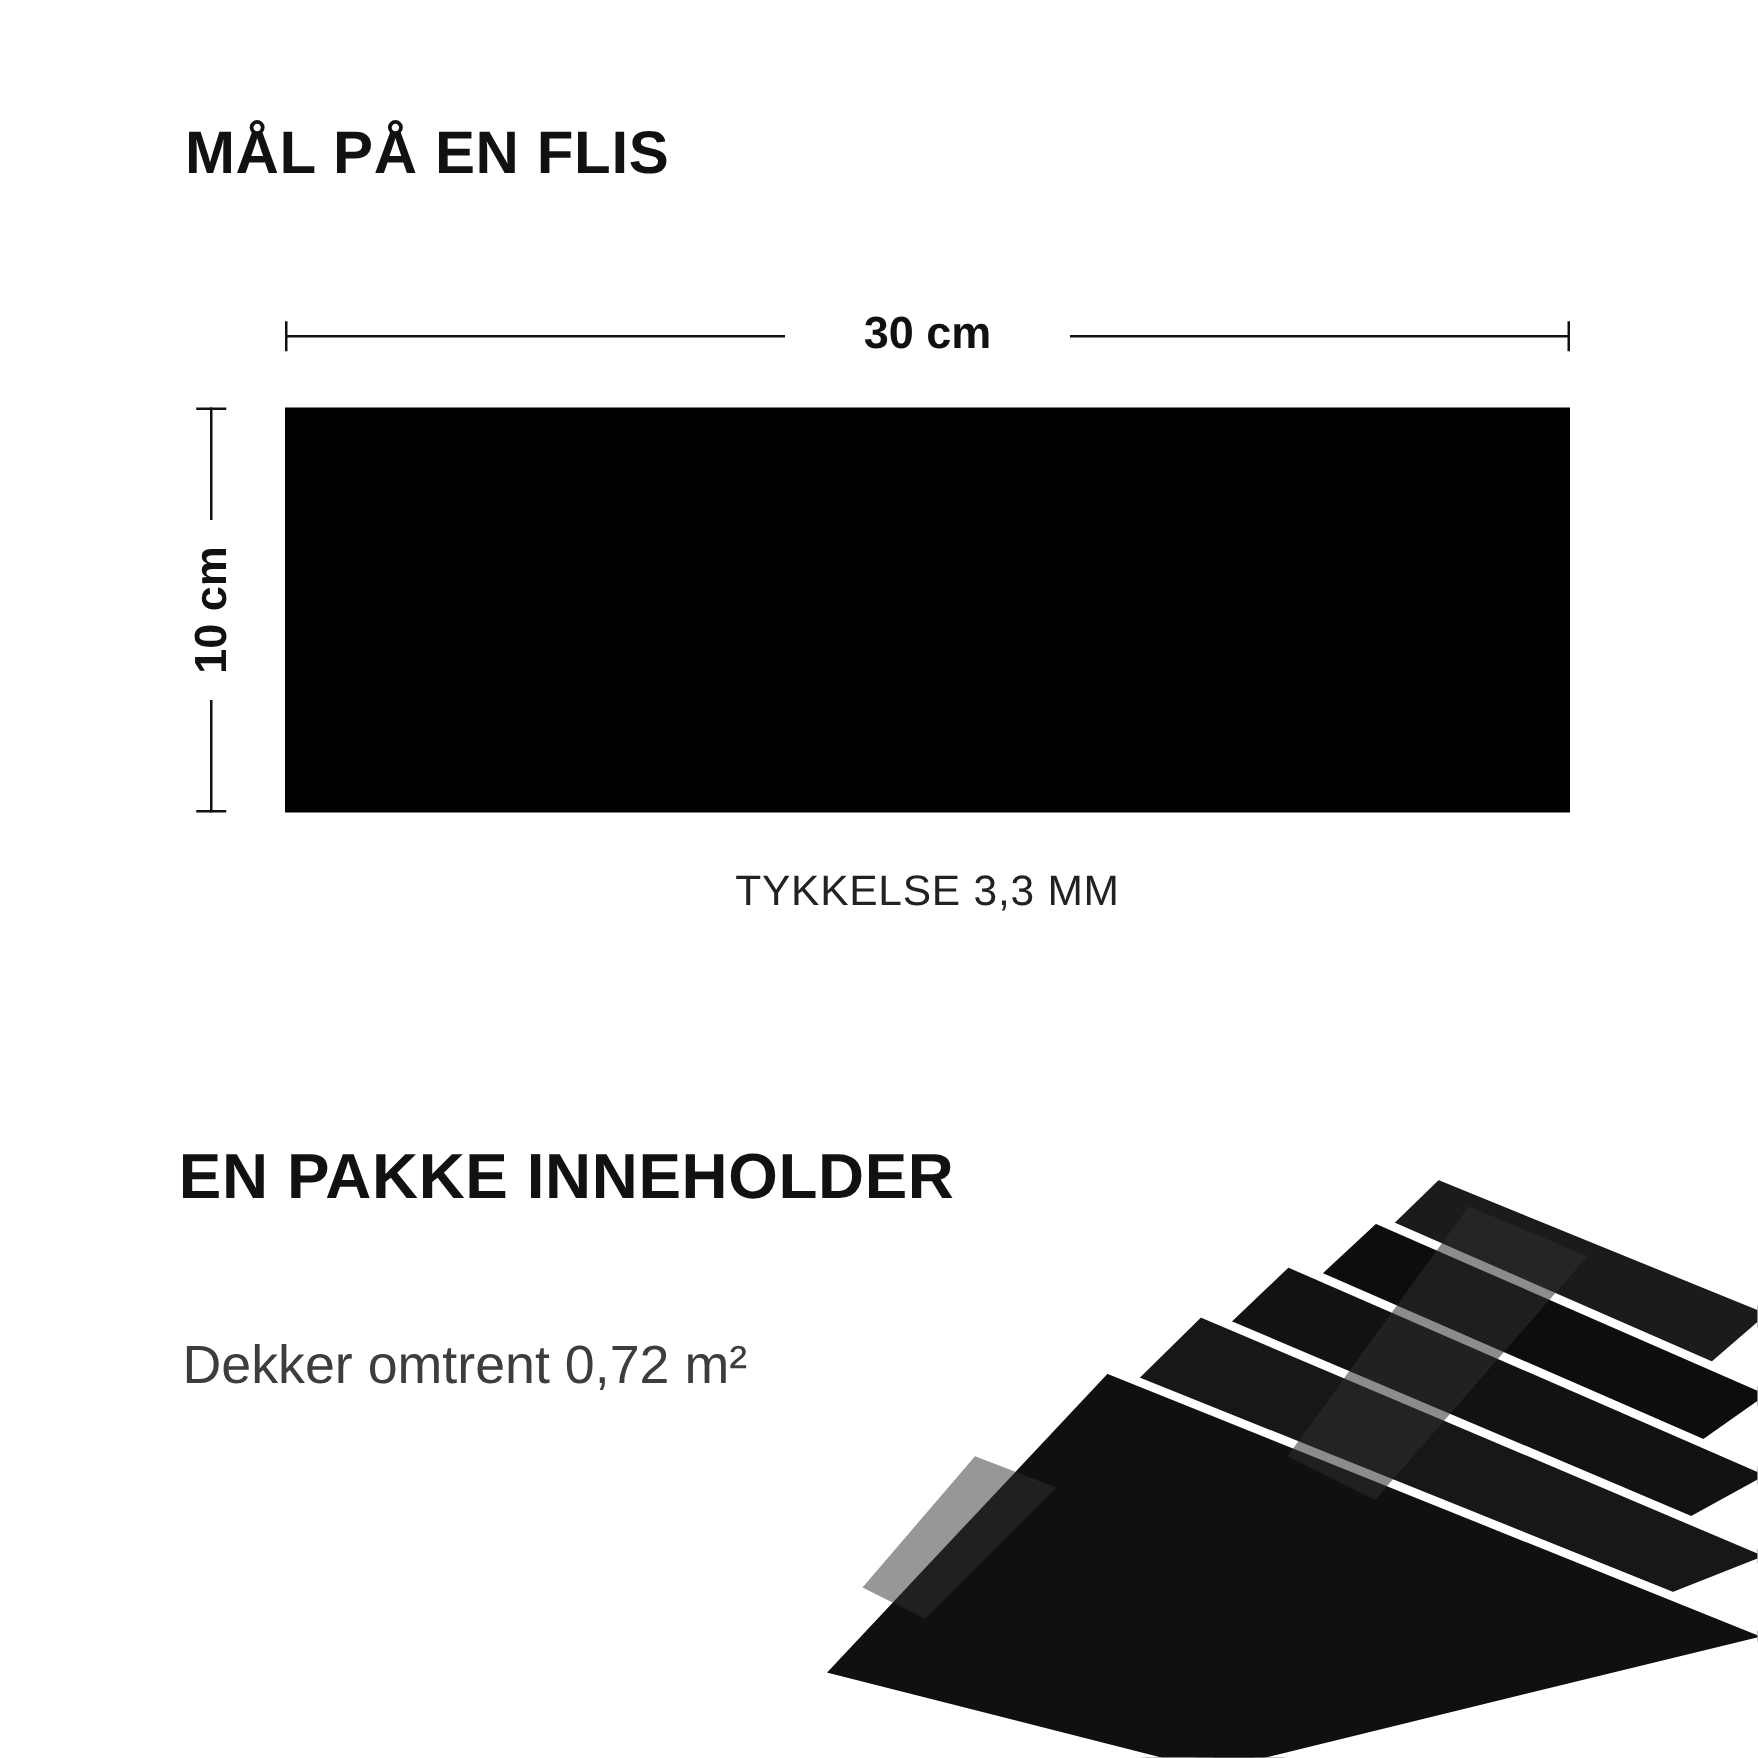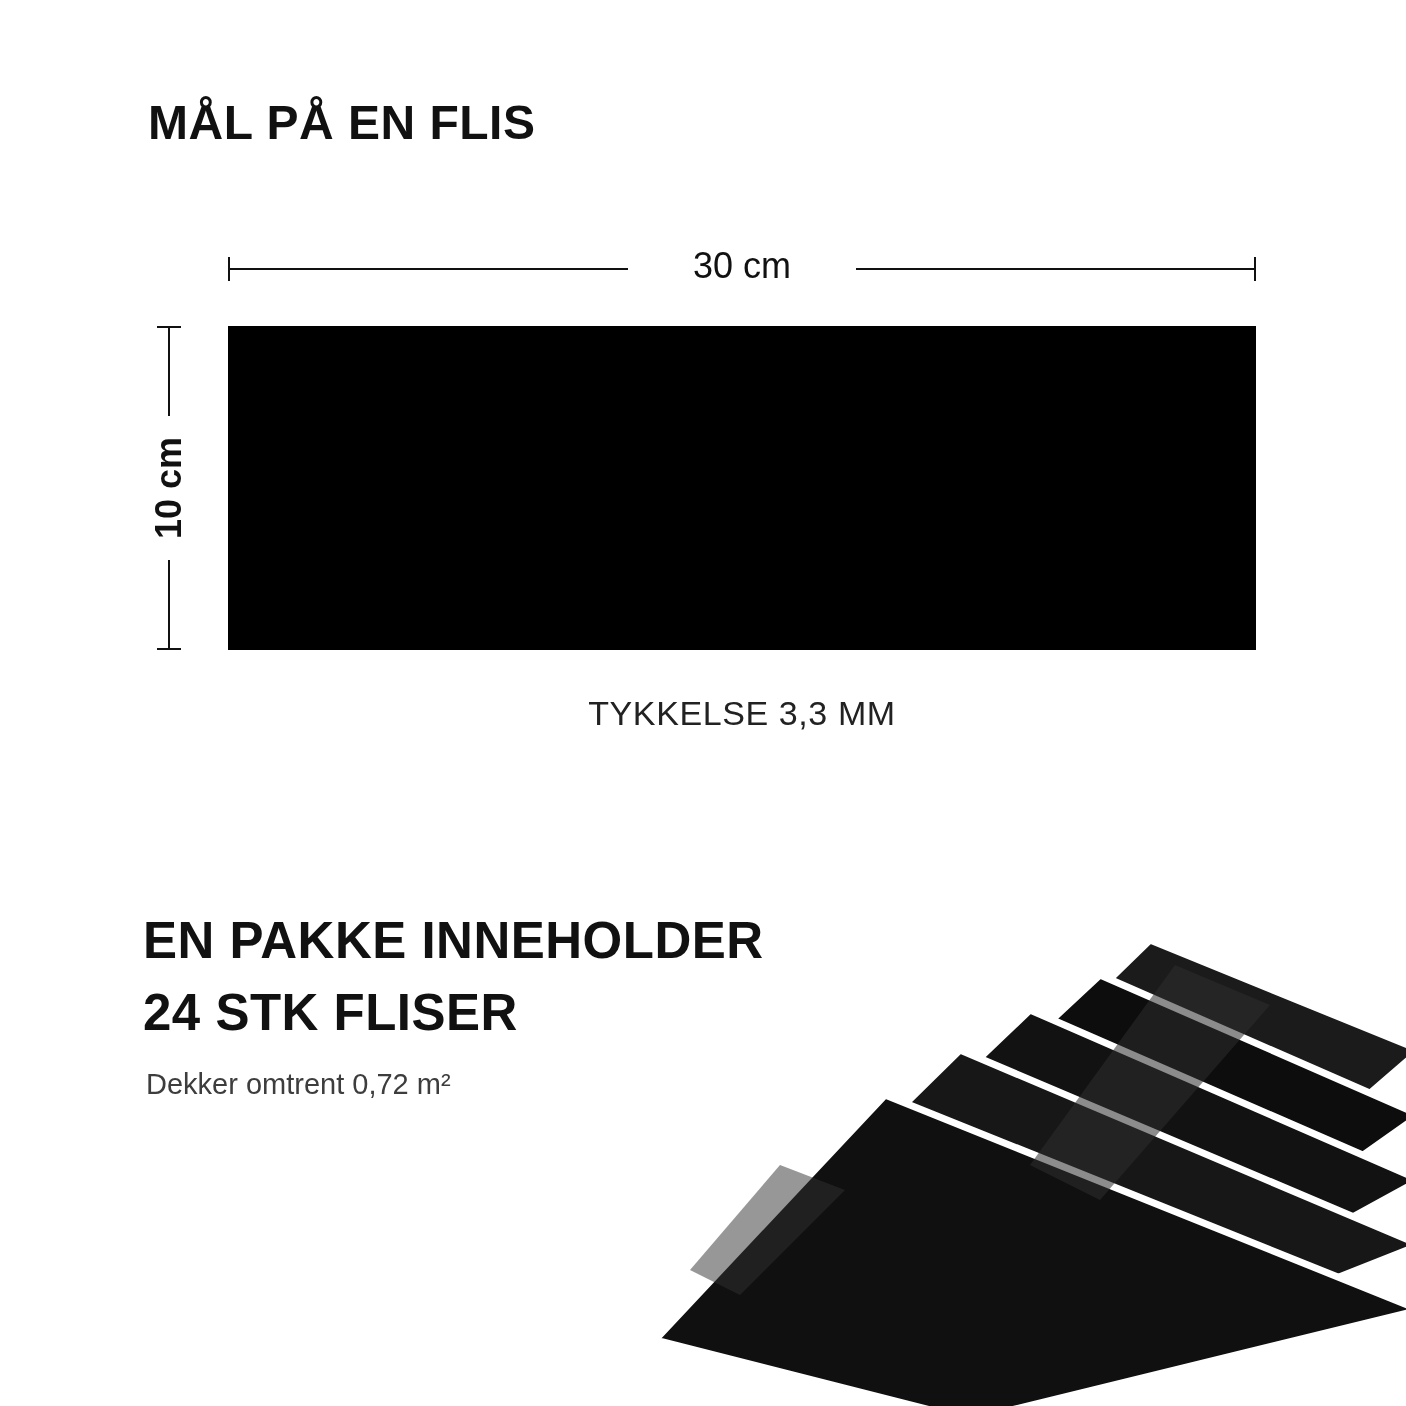--- a/index.html
+++ b/index.html
@@ -54,21 +54,21 @@
   .dim-top .cap-left  { left: 0; }
   .dim-top .cap-right { right: 0; }
   .dim-top .label {
     position: absolute;
     left: 50%;
     top: -25px;
     transform: translateX(-50%);
     background: #ffffff;
     padding: 0 16px;
     font-size: 36px;
-    font-weight: normal;
+    font-weight: bold;
     color: #111111;
     white-space: nowrap;
     line-height: 46px;
   }
 
   
   .dim-left {
     position: absolute;
     left: 168px;
     top: 326px;
@@ -135,21 +135,21 @@
     font-weight: bold;
     line-height: 72px;
     letter-spacing: 0.5px;
     color: #111111;
     white-space: nowrap;
   }
   .pack-sub {
     position: absolute;
     left: 146px;
     top: 1068px;
-    font-size: 29px;
+    font-size: 43px;
     color: #3d3d3d;
     white-space: nowrap;
   }
 
   
   .stack {
     position: absolute;
     left: 630px;
     top: 900px;
     width: 790px;
@@ -177,21 +177,20 @@
   <div class="cap cap-bottom"></div>
   <div class="label">10 cm</div>
 </div>
 
 <div class="tile-rect"></div>
 
 <div class="thickness-label">TYKKELSE 3,3 MM</div>
 
 <div class="pack-title">
   <div>EN PAKKE INNEHOLDER</div>
-  <div>24 STK FLISER</div>
 </div>
 
 <div class="pack-sub">Dekker omtrent 0,72 m²</div>
 
 <div class="stack">
   <svg width="790" height="520" viewBox="0 0 790 520" xmlns="http://www.w3.org/2000/svg">
 
     <g>
 
       <polygon points="520,40 790,150 420,470 150,400" fill="#1b1b1b" stroke="#ffffff" stroke-width="7"></polygon>

